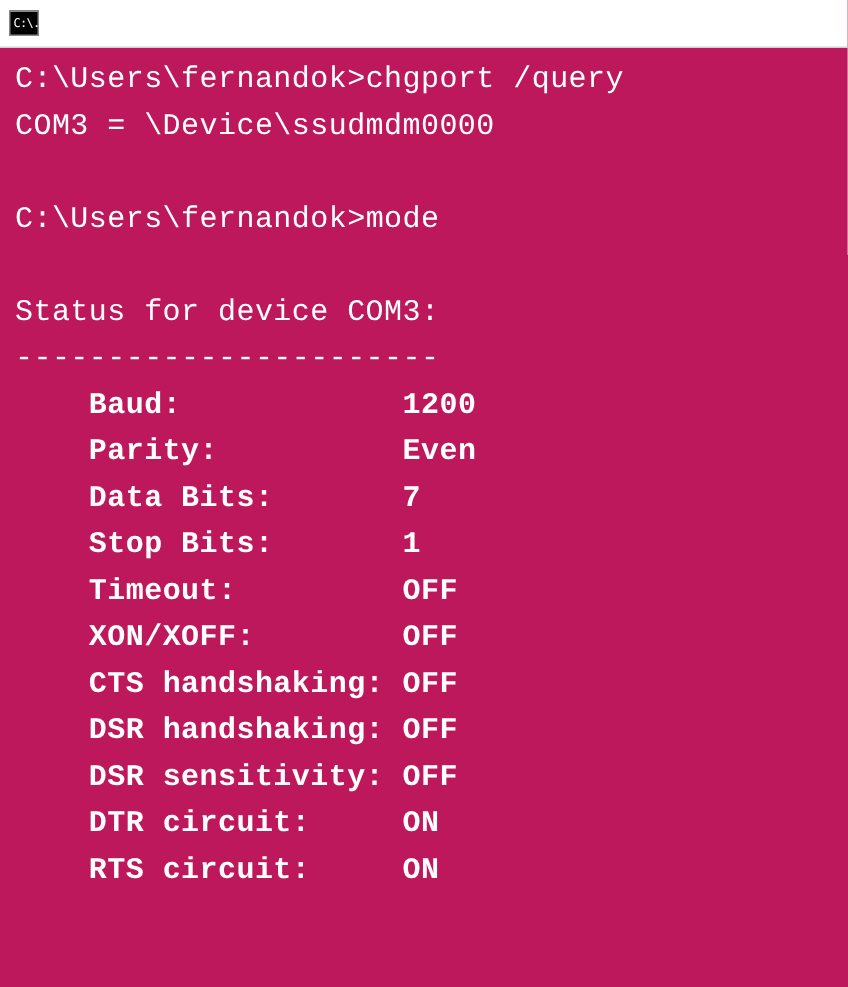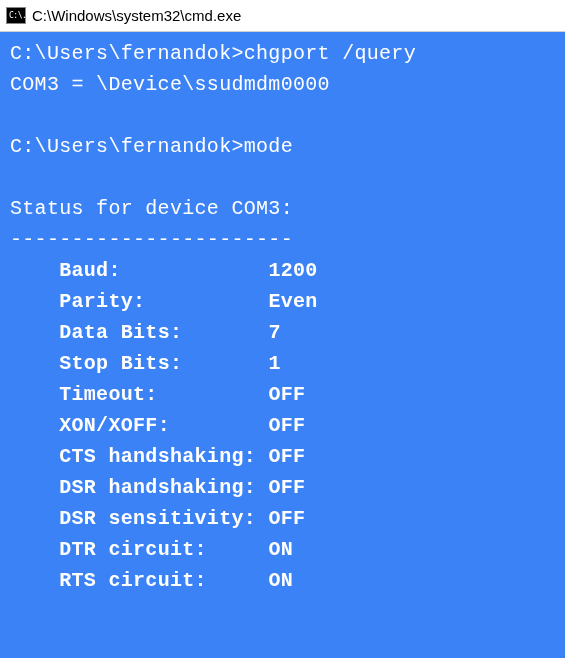--- a/index.html
+++ b/index.html
@@ -39,21 +39,21 @@
       font-size: 8px;
       font-family: "Consolas", monospace;
       line-height: 1;
       letter-spacing: -0.5px;
     }
     .title-text {
       font-size: 15px;
       color: #000000;
     }
     .terminal {
-      background: #3b82f6;
+      background: #be185d;
       color: #ffffff;
       font-family: "Consolas", "Courier New", monospace;
       font-size: 20px;
       line-height: 1.55;
       padding: 6px 10px 10px 10px;
       white-space: pre;
       height: calc(100% - 32px);
       letter-spacing: 0.3px;
     }
     .prompt-line {
@@ -64,16 +64,15 @@
       font-weight: bold;
     }
   </style>
 </head>
 <body>
 
 <div class="titlebar">
   <div class="app-icon">
     <span class="app-icon-text">C:\.</span>
   </div>
-  <span class="title-text">C:\Windows\system32\cmd.exe</span>
 </div>
 
 <div class="terminal"><span class="prompt-line"><span>C:\Users\fernandok&gt;</span><span>chgport /query</span></span><span class="prompt-line">COM3 = \Device\ssudmdm0000</span><span class="prompt-line"> </span><span class="prompt-line"><span>C:\Users\fernandok&gt;</span><span>mode</span></span><span class="prompt-line"> </span><span class="prompt-line">Status for device COM3:</span><span class="prompt-line">-----------------------</span><span id="status-rows"><span class="status-row"><span>    </span><span>Baud:           </span><span> </span><span>1200</span></span><span class="status-row"><span>    </span><span>Parity:         </span><span> </span><span>Even</span></span><span class="status-row"><span>    </span><span>Data Bits:      </span><span> </span><span>7</span></span><span class="status-row"><span>    </span><span>Stop Bits:      </span><span> </span><span>1</span></span><span class="status-row"><span>    </span><span>Timeout:        </span><span> </span><span>OFF</span></span><span class="status-row"><span>    </span><span>XON/XOFF:       </span><span> </span><span>OFF</span></span><span class="status-row"><span>    </span><span>CTS handshaking:</span><span> </span><span>OFF</span></span><span class="status-row"><span>    </span><span>DSR handshaking:</span><span> </span><span>OFF</span></span><span class="status-row"><span>    </span><span>DSR sensitivity:</span><span> </span><span>OFF</span></span><span class="status-row"><span>    </span><span>DTR circuit:    </span><span> </span><span>ON</span></span><span class="status-row"><span>    </span><span>RTS circuit:    </span><span> </span><span>ON</span></span></span></div>
 
 </body></html>

